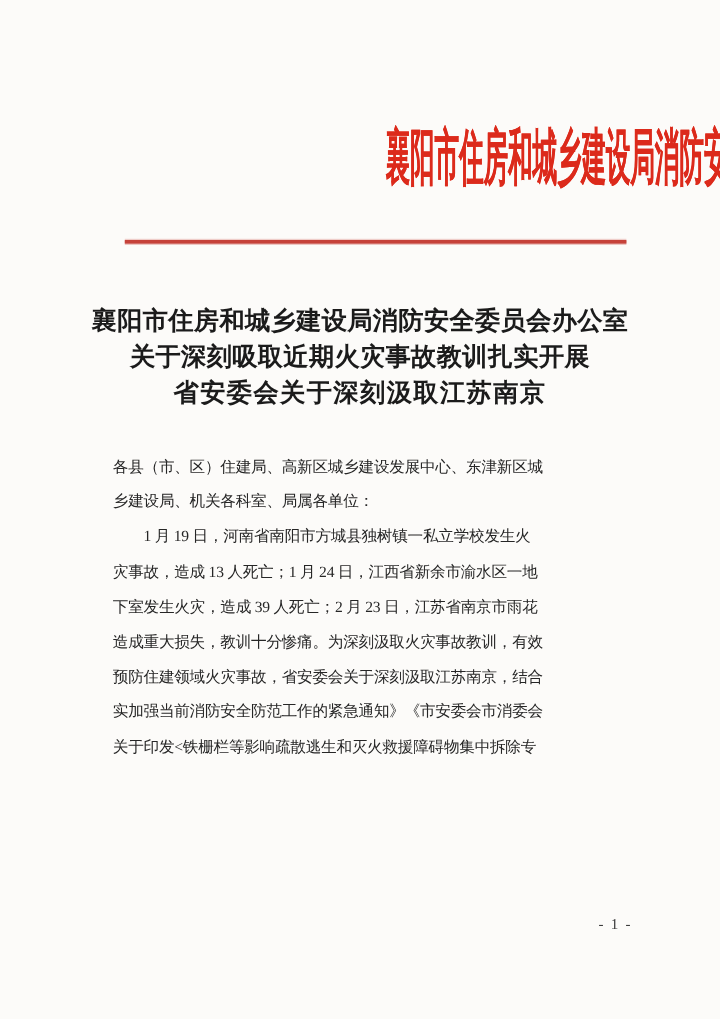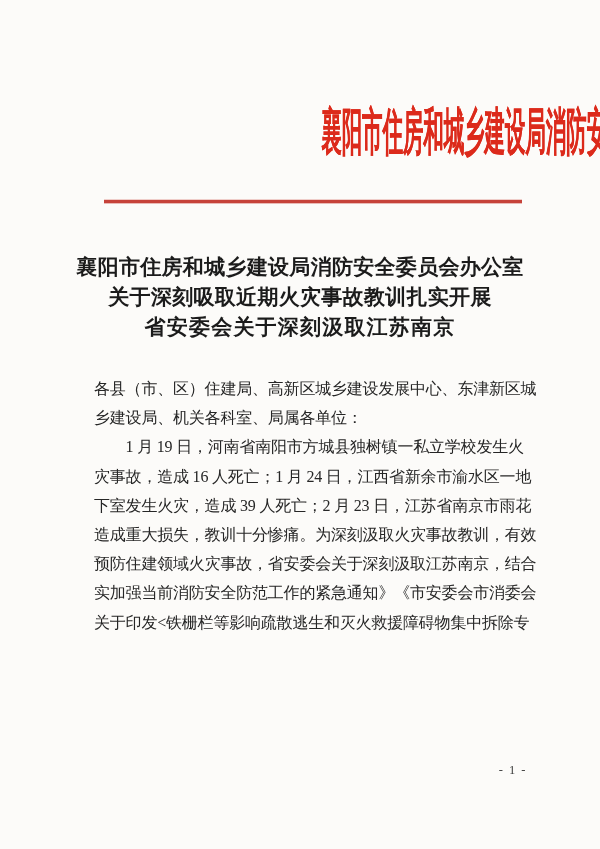--- a/index.html
+++ b/index.html
@@ -70,21 +70,21 @@
   }
   
   .doc-body {
     position: absolute;
     top: 374px;
     left: 94px;
     width: 430px;
     color: #262626;
   }
   .doc-body .b-line {
-    font-size: 16px;
+    font-size: 13px;
     line-height: 29.2px;
     white-space: nowrap;
     letter-spacing: -0.2px;
   }
   
   .page-number {
     position: absolute;
     top: 763px;
     right: 73px;
     font-size: 12.5px;
@@ -106,21 +106,21 @@
   <div class="doc-title">
     <div class="t-line">襄阳市住房和城乡建设局消防安全委员会办公室</div>
     <div class="t-line">关于深刻吸取近期火灾事故教训扎实开展</div>
     <div class="t-line spaced">省安委会关于深刻汲取江苏南京</div>
   </div>
 
   <div class="doc-body">
     <div class="b-line">各县（市、区）住建局、高新区城乡建设发展中心、东津新区城</div>
     <div class="b-line">乡建设局、机关各科室、局属各单位：</div>
     <div class="b-line">　　1 月 19 日，河南省南阳市方城县独树镇一私立学校发生火</div>
-    <div class="b-line">灾事故，造成 16 人死亡；1 月 24 日，江西省新余市渝水区一地</div>
+    <div class="b-line">灾事故，造成 13 人死亡；1 月 24 日，江西省新余市渝水区一地</div>
     <div class="b-line">下室发生火灾，造成 39 人死亡；2 月 23 日，江苏省南京市雨花</div>
     <div class="b-line">造成重大损失，教训十分惨痛。为深刻汲取火灾事故教训，有效</div>
     <div class="b-line">预防住建领域火灾事故，省安委会关于深刻汲取江苏南京，结合</div>
     <div class="b-line">实加强当前消防安全防范工作的紧急通知》《市安委会市消委会</div>
     <div class="b-line">关于印发&lt;铁栅栏等影响疏散逃生和灭火救援障碍物集中拆除专</div>
   </div>
 
   <div class="page-number">- 1 -</div>
 
 </div>

